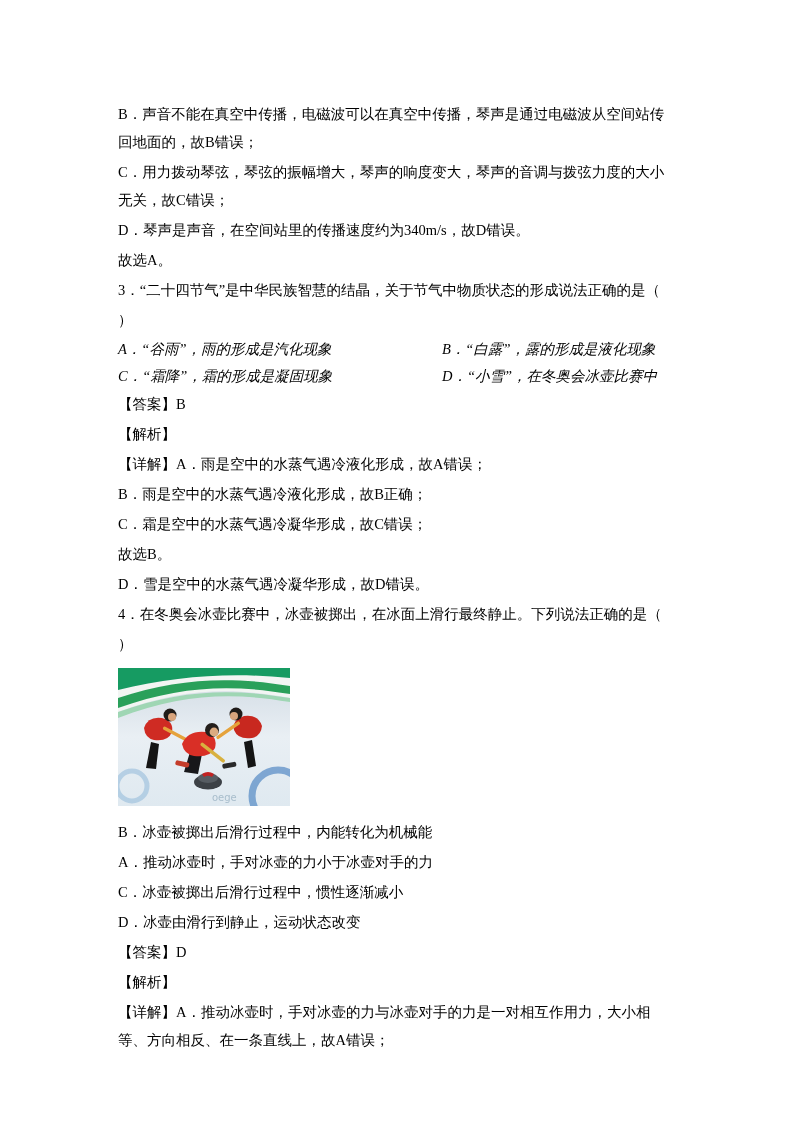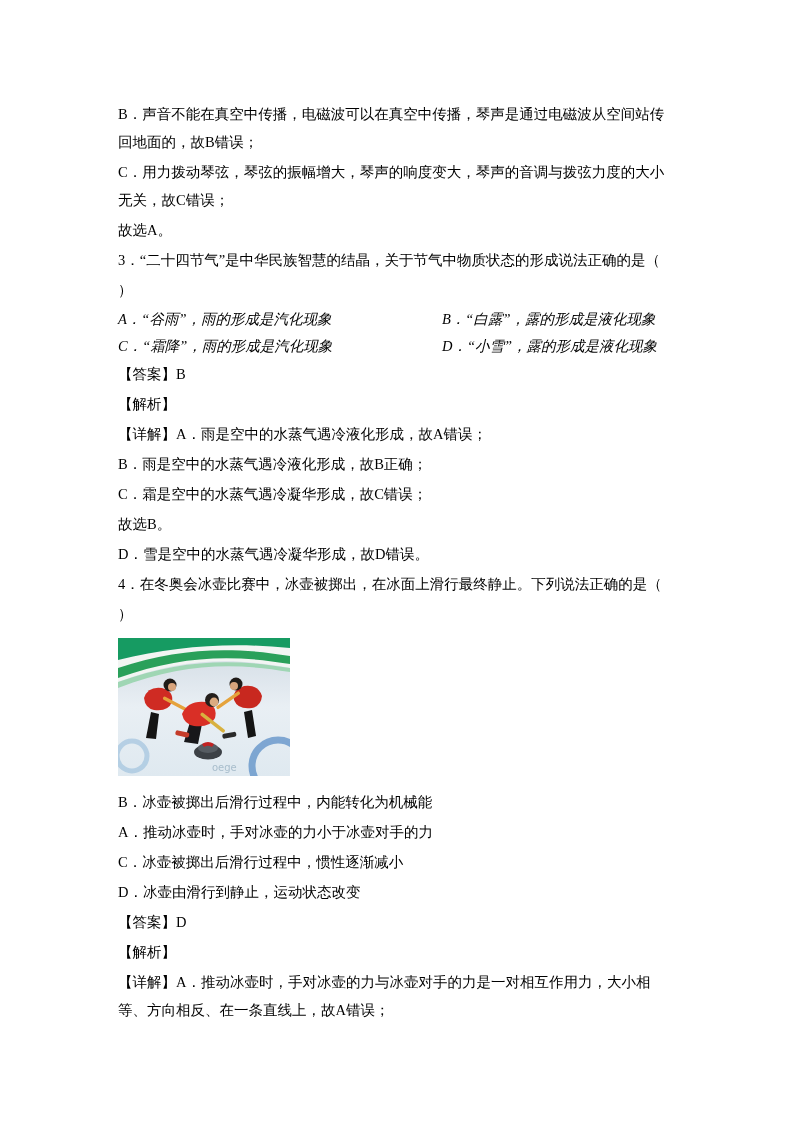--- a/index.html
+++ b/index.html
@@ -44,32 +44,33 @@
     display: block;
   }
 </style>
 </head>
 <body>
 
 <div class="page">
 
   <p>B．声音不能在真空中传播，电磁波可以在真空中传播，琴声是通过电磁波从空间站传回地面的，故B错误；</p>
   <p>C．用力拨动琴弦，琴弦的振幅增大，琴声的响度变大，琴声的音调与拨弦力度的大小无关，故C错误；</p>
+  <p>D．琴声是声音，在空间站里的传播速度约为340m/s，故D错误。</p>
   <p>故选A。</p>
 
   <p>3．“二十四节气”是中华民族智慧的结晶，关于节气中物质状态的形成说法正确的是（</p>
   <p>）</p>
 
   <div class="opt-row">
     <span>A．“谷雨”，雨的形成是汽化现象</span>
     <span>B．“白露”，露的形成是液化现象</span>
   </div>
   <div class="opt-row">
-    <span>C．“霜降”，雨的形成是汽化现象</span>
-    <span>D．“小雪”，露的形成是液化现象</span>
+    <span>C．“霜降”，霜的形成是凝固现象</span>
+    <span>D．“小雪”，在冬奥会冰壶比赛中</span>
   </div>
 
   <p>【答案】B</p>
   <p>【解析】</p>
   <p>【详解】A．雨是空中的水蒸气遇冷液化形成，故A错误；</p>
   <p>B．雨是空中的水蒸气遇冷液化形成，故B正确；</p>
   <p>C．霜是空中的水蒸气遇冷凝华形成，故C错误；</p>
   <p>故选B。</p>
   <p>D．雪是空中的水蒸气遇冷凝华形成，故D错误。</p>
 

